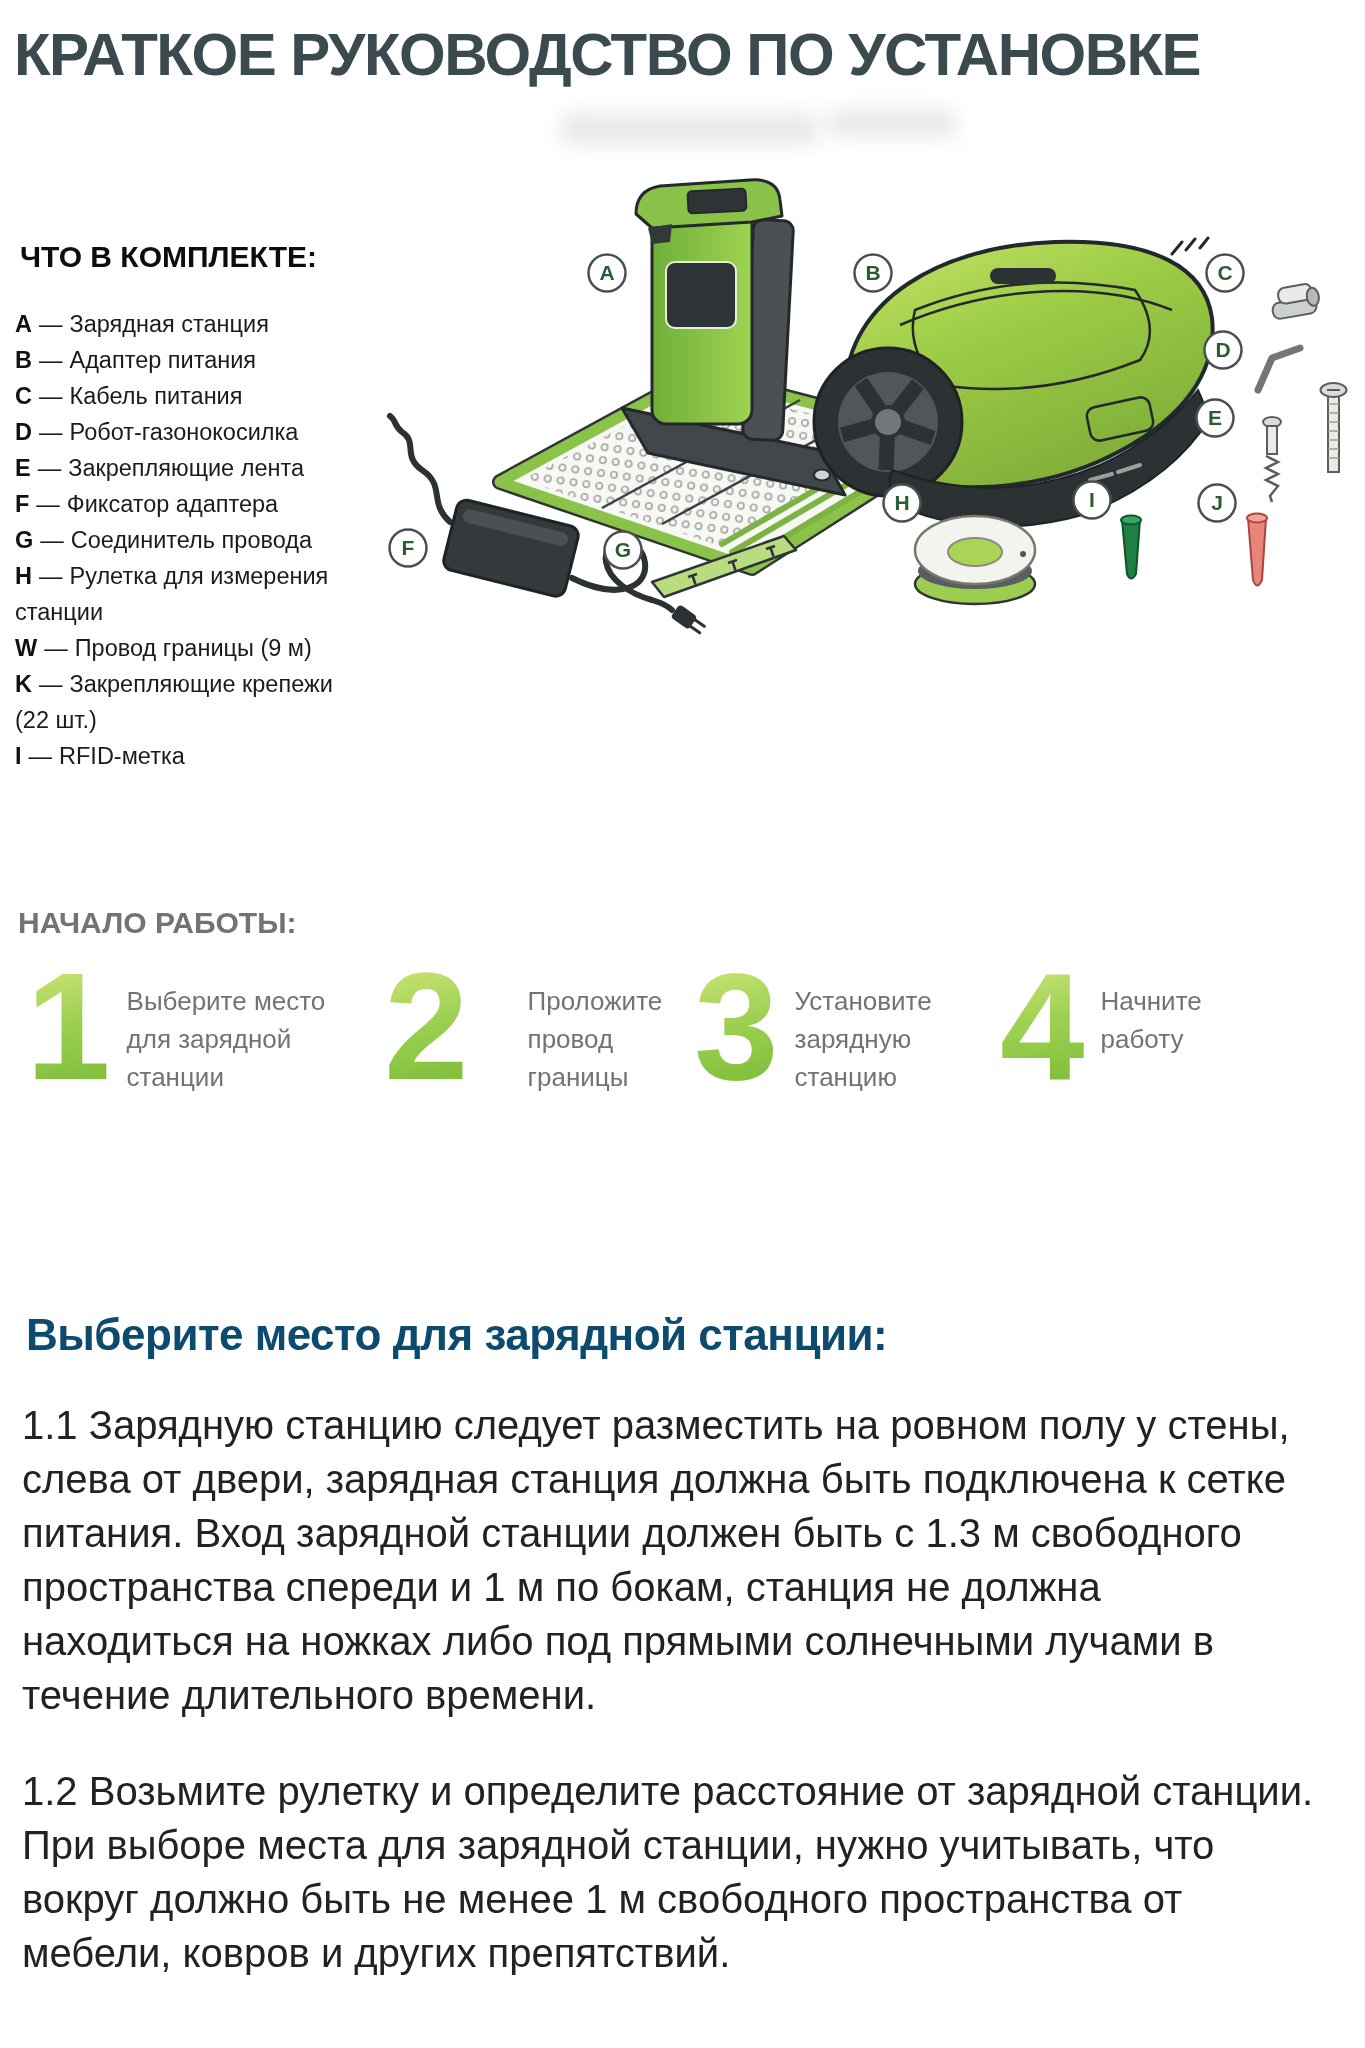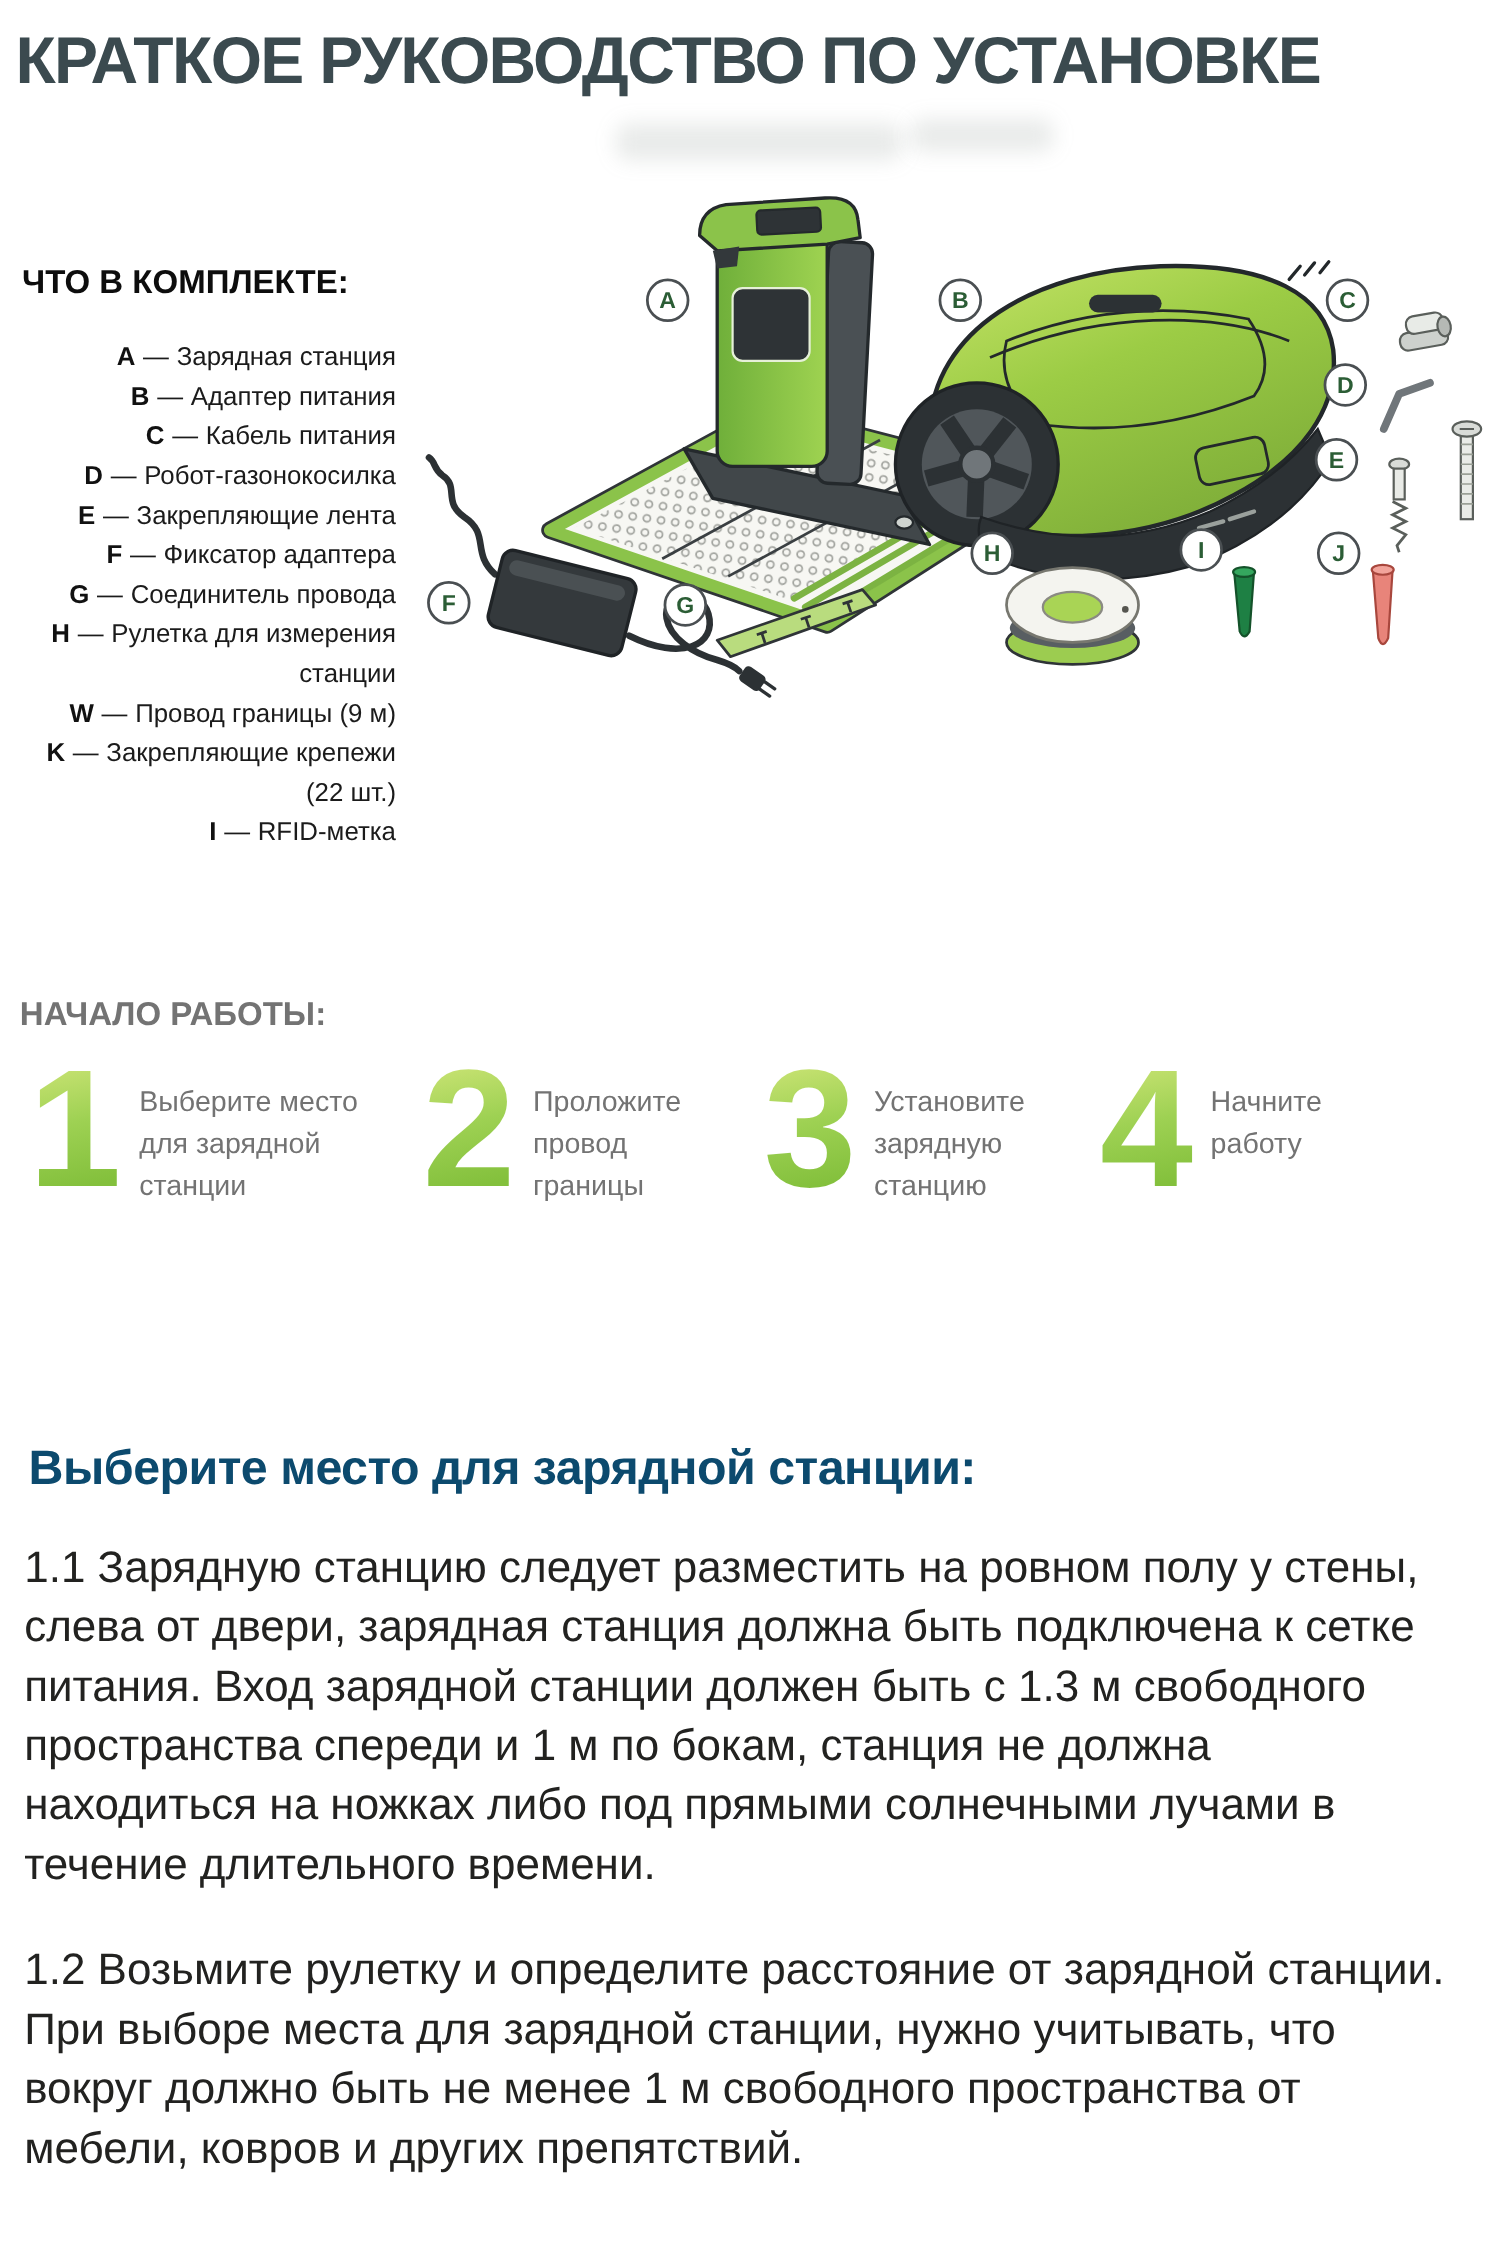--- a/index.html
+++ b/index.html
@@ -17,21 +17,21 @@
   .title-ghost.g1{left:560px;top:112px;width:260px;height:34px;}
   .title-ghost.g2{left:828px;top:108px;width:130px;height:30px;}
   
   .included-heading{
     position:absolute;left:20px;top:240px;font-size:30px;font-weight:800;color:#0d0d0d;
   }
   .included-list{
     position:absolute;left:15px;top:306px;width:345px;
     font-size:23.5px;line-height:36px;color:#1b1b1b;
   }
-  .kit-item{margin:0;text-align:right;}
+  .kit-item{margin:0;}
   .kit-key{font-weight:700;color:#111;}
   .kit-sep{margin:0 7px;}
   
   .diagram{position:absolute;left:300px;top:150px;width:1065px;height:490px;}
   .callout-letter{
     font-family:"Liberation Sans","DejaVu Sans",sans-serif;
     font-size:21px;font-weight:700;fill:#2b5d35;
   }
   
   .start-heading{
@@ -46,21 +46,21 @@
     font-size:152px;line-height:112px;font-weight:700;color:#96c93d;
   }
   @supports ((-webkit-background-clip:text) or (background-clip:text)){
     .step-num{
       background:linear-gradient(168deg,#c2e06e 8%,#9ed153 45%,#83c03c 92%);
       -webkit-background-clip:text;background-clip:text;color:transparent;
     }
   }
   .step-text{font-size:26px;line-height:38px;color:#737373;margin-top:12px;}
   .step:nth-child(1) .step-text{max-width:218px;}
-  .step:nth-child(2) .step-text{max-width:152px;}
+  .step:nth-child(2) .step-text{max-width:152px;margin-left:43px;}
   .step:nth-child(3) .step-text{max-width:162px;}
   .step:nth-child(4) .step-text{max-width:122px;}
   
   .section-heading{
     position:absolute;left:26px;top:1310px;width:1320px;
     font-size:44px;font-weight:800;color:#0c4a6e;letter-spacing:-0.5px;
   }
   .para{position:absolute;left:22px;width:1300px;font-size:40px;line-height:54px;color:#222220;}
   .para.p1{top:1398px;}
   .para.p2{top:1764px;}

